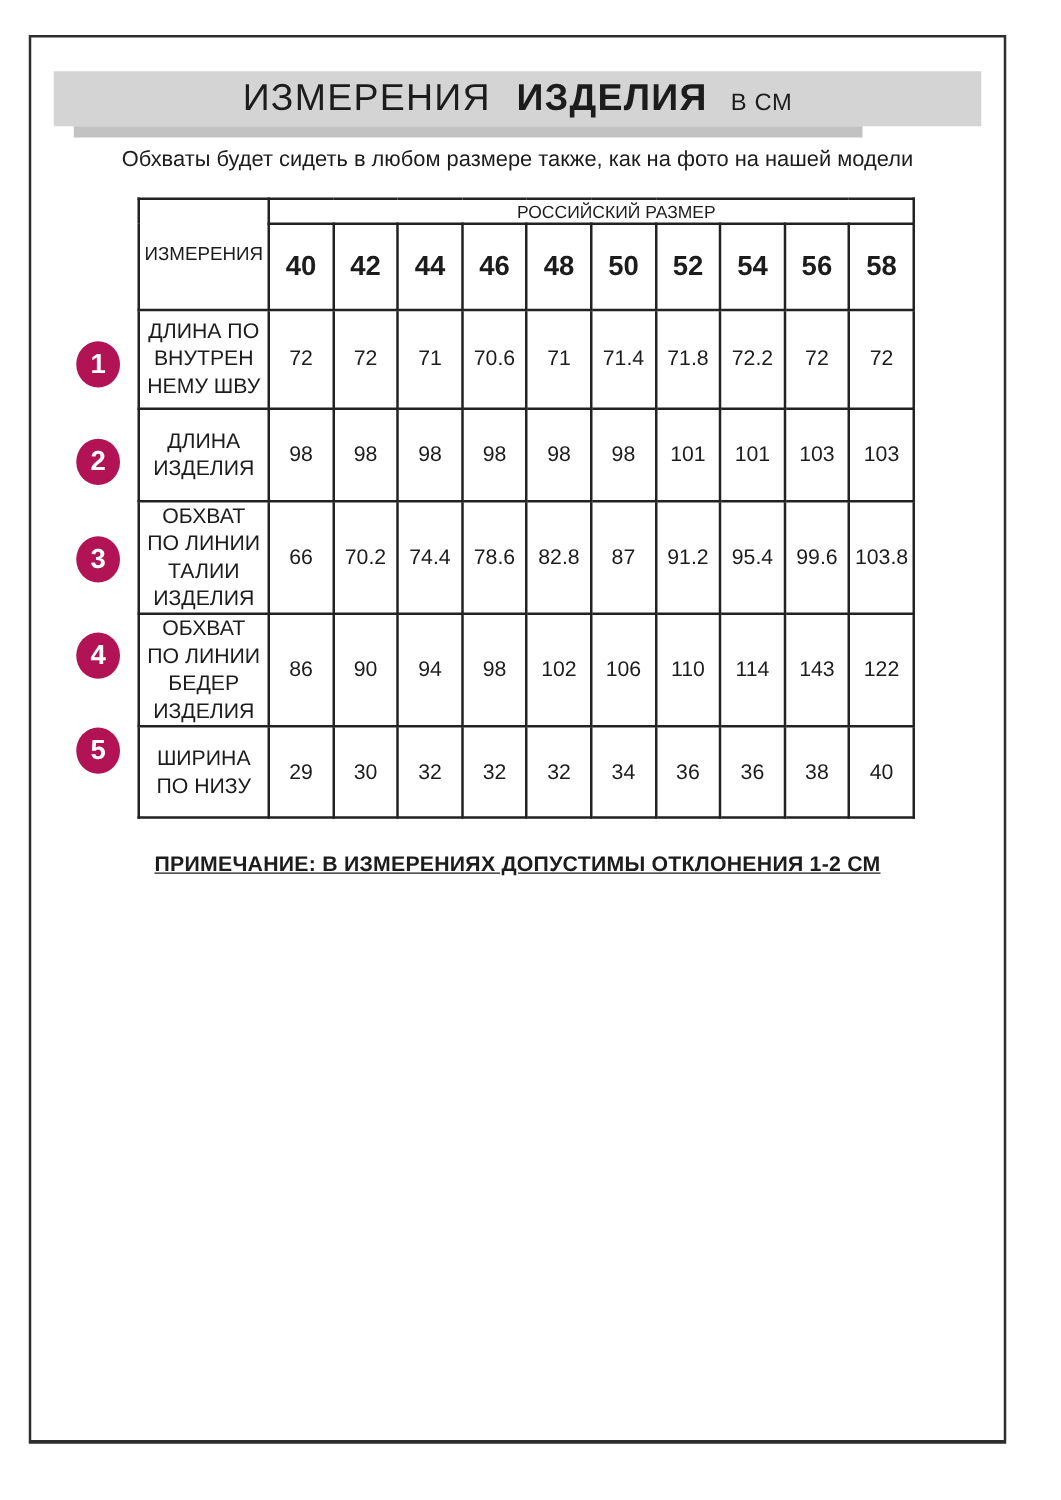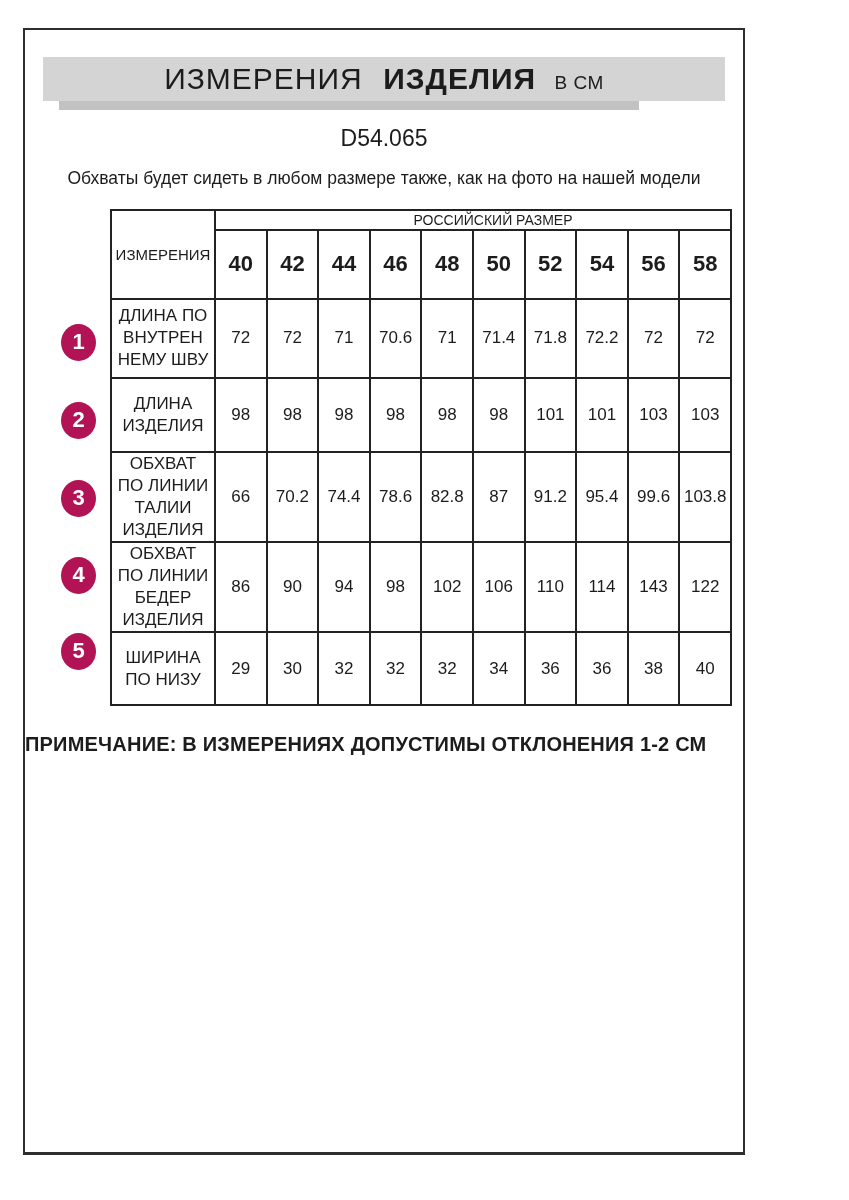--- a/index.html
+++ b/index.html
@@ -6,21 +6,21 @@
   html, body {
     width: 849px; height: 1200px;
     background: #ffffff;
     font-family: "Liberation Sans", sans-serif;
     color: #1c1c1c;
     overflow: hidden;
   }
   .frame {
     position: absolute;
     left: 23px; top: 28px;
-    width: 722px; height: 1127px;
+    width: 782px; height: 1127px;
     border: 2px solid #2e2e2e;
     border-bottom-width: 3px;
     background: #fff;
   }
   
   .titlebar {
     position: relative;
     margin: 27px 18px 0 18px;
     height: 44px;
     background: #d4d4d4;
@@ -88,38 +88,39 @@
     align-items: center;
     justify-content: center;
   }
   .badge.b1 { top: 115px; }
   .badge.b2 { top: 193px; }
   .badge.b3 { top: 271px; }
   .badge.b4 { top: 348px; }
   .badge.b5 { top: 424px; }
   
   .note {
+    text-align: center;
     margin-top: 27px;
-    font-size: 20px;
+    font-size: 17px;
     font-weight: bold;
     letter-spacing: 0.2px;
+    text-decoration: underline;
   }
 </style>
 </head>
 <body>
 
 <div class="frame">
 
   <div class="titlebar">
     <span class="t-reg">ИЗМЕРЕНИЯ</span>
     <span class="t-bold">ИЗДЕЛИЯ</span>
     <span class="t-unit">В СМ</span>
   </div>
 
-  <div class="product-code">D54.065</div>
 
   <p class="intro">Обхваты будет сидеть в любом размере также, как на фото на нашей модели</p>
 
   <div class="table-zone">
 
     <div class="badge b1">1</div>
     <div class="badge b2">2</div>
     <div class="badge b3">3</div>
     <div class="badge b4">4</div>
     <div class="badge b5">5</div>

